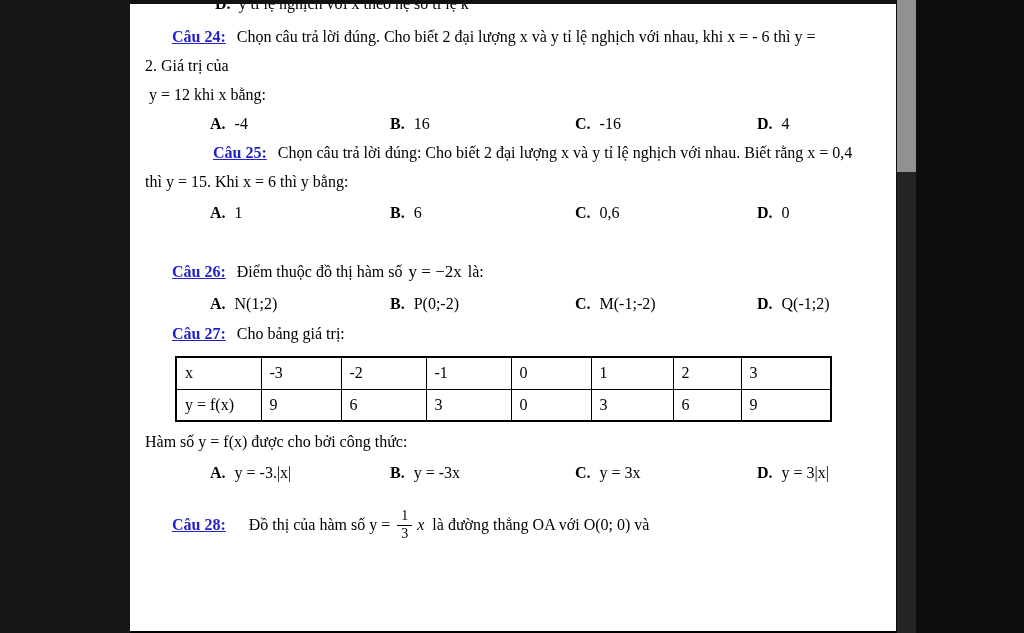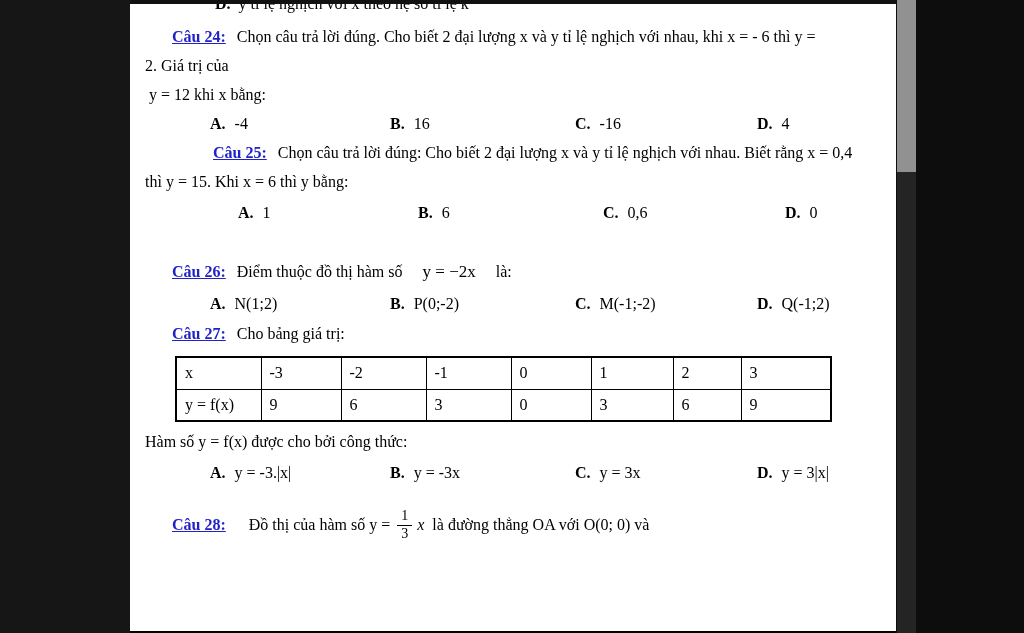--- a/index.html
+++ b/index.html
@@ -54,21 +54,21 @@
     border:1px solid #000; height:32px;
     padding-left:8px; font-size:16px; vertical-align:middle;
   }
 
   .q28-line { position:absolute; left:42px; top:498px; height:46px; display:flex; align-items:center; white-space:nowrap;text-align:right; }
   .q28-line .pre { margin-right:7px;margin-left:12px; }
   .frac { display:inline-flex; flex-direction:column; align-items:center; font-size:14px; line-height:1.15; margin-right:5px; }
   .frac .num { border-bottom:1px solid #000; padding:0 4px; }
   .frac .den { padding:0 4px; }
   .mvar { font-style:italic; margin-right:8px; }
-  .math { font-size:17px; margin:0 20px; }
+  .math { font-size:17px; margin:0 6px; }
 </style>
 </head>
 <body>
 
 <div class="letterbox-left"></div>
 <div class="letterbox-bottom"></div>
 
 <div class="page">
 
   <div class="line clipped-line">
@@ -84,21 +84,21 @@
     <span class="opt pos-a"><span class="ans-letter">A.</span><span>-4</span></span>
     <span class="opt pos-b"><span class="ans-letter">B.</span><span>16</span></span>
     <span class="opt pos-c"><span class="ans-letter">C.</span><span>-16</span></span>
     <span class="opt pos-d"><span class="ans-letter">D.</span><span>4</span></span>
   </div>
 
   <div class="line" style="top:138px; left:42px;margin-left:41px;">
     <span class="qlabel">Câu 25:</span><span>Chọn câu trả lời đúng: Cho biết 2 đại lượng x và y tỉ lệ nghịch với nhau. Biết rằng x = 0,4</span>
   </div>
   <div class="line" style="top:167px; left:15px;">thì y = 15. Khi x = 6 thì y bằng:</div>
-  <div class="answers" style="top:198px;margin-left:28px;">
+  <div class="answers" style="top:198px;">
     <span class="opt pos-a"><span class="ans-letter">A.</span><span>1</span></span>
     <span class="opt pos-b"><span class="ans-letter">B.</span><span>6</span></span>
     <span class="opt pos-c"><span class="ans-letter">C.</span><span>0,6</span></span>
     <span class="opt pos-d"><span class="ans-letter">D.</span><span>0</span></span>
   </div>
 
   <div class="line" style="top:257px; left:42px;">
     <span class="qlabel">Câu 26:</span><span>Điểm thuộc đồ thị hàm số</span><span class="math">y = −2x</span><span>là:</span>
   </div>
   <div class="answers" style="top:289px;">

